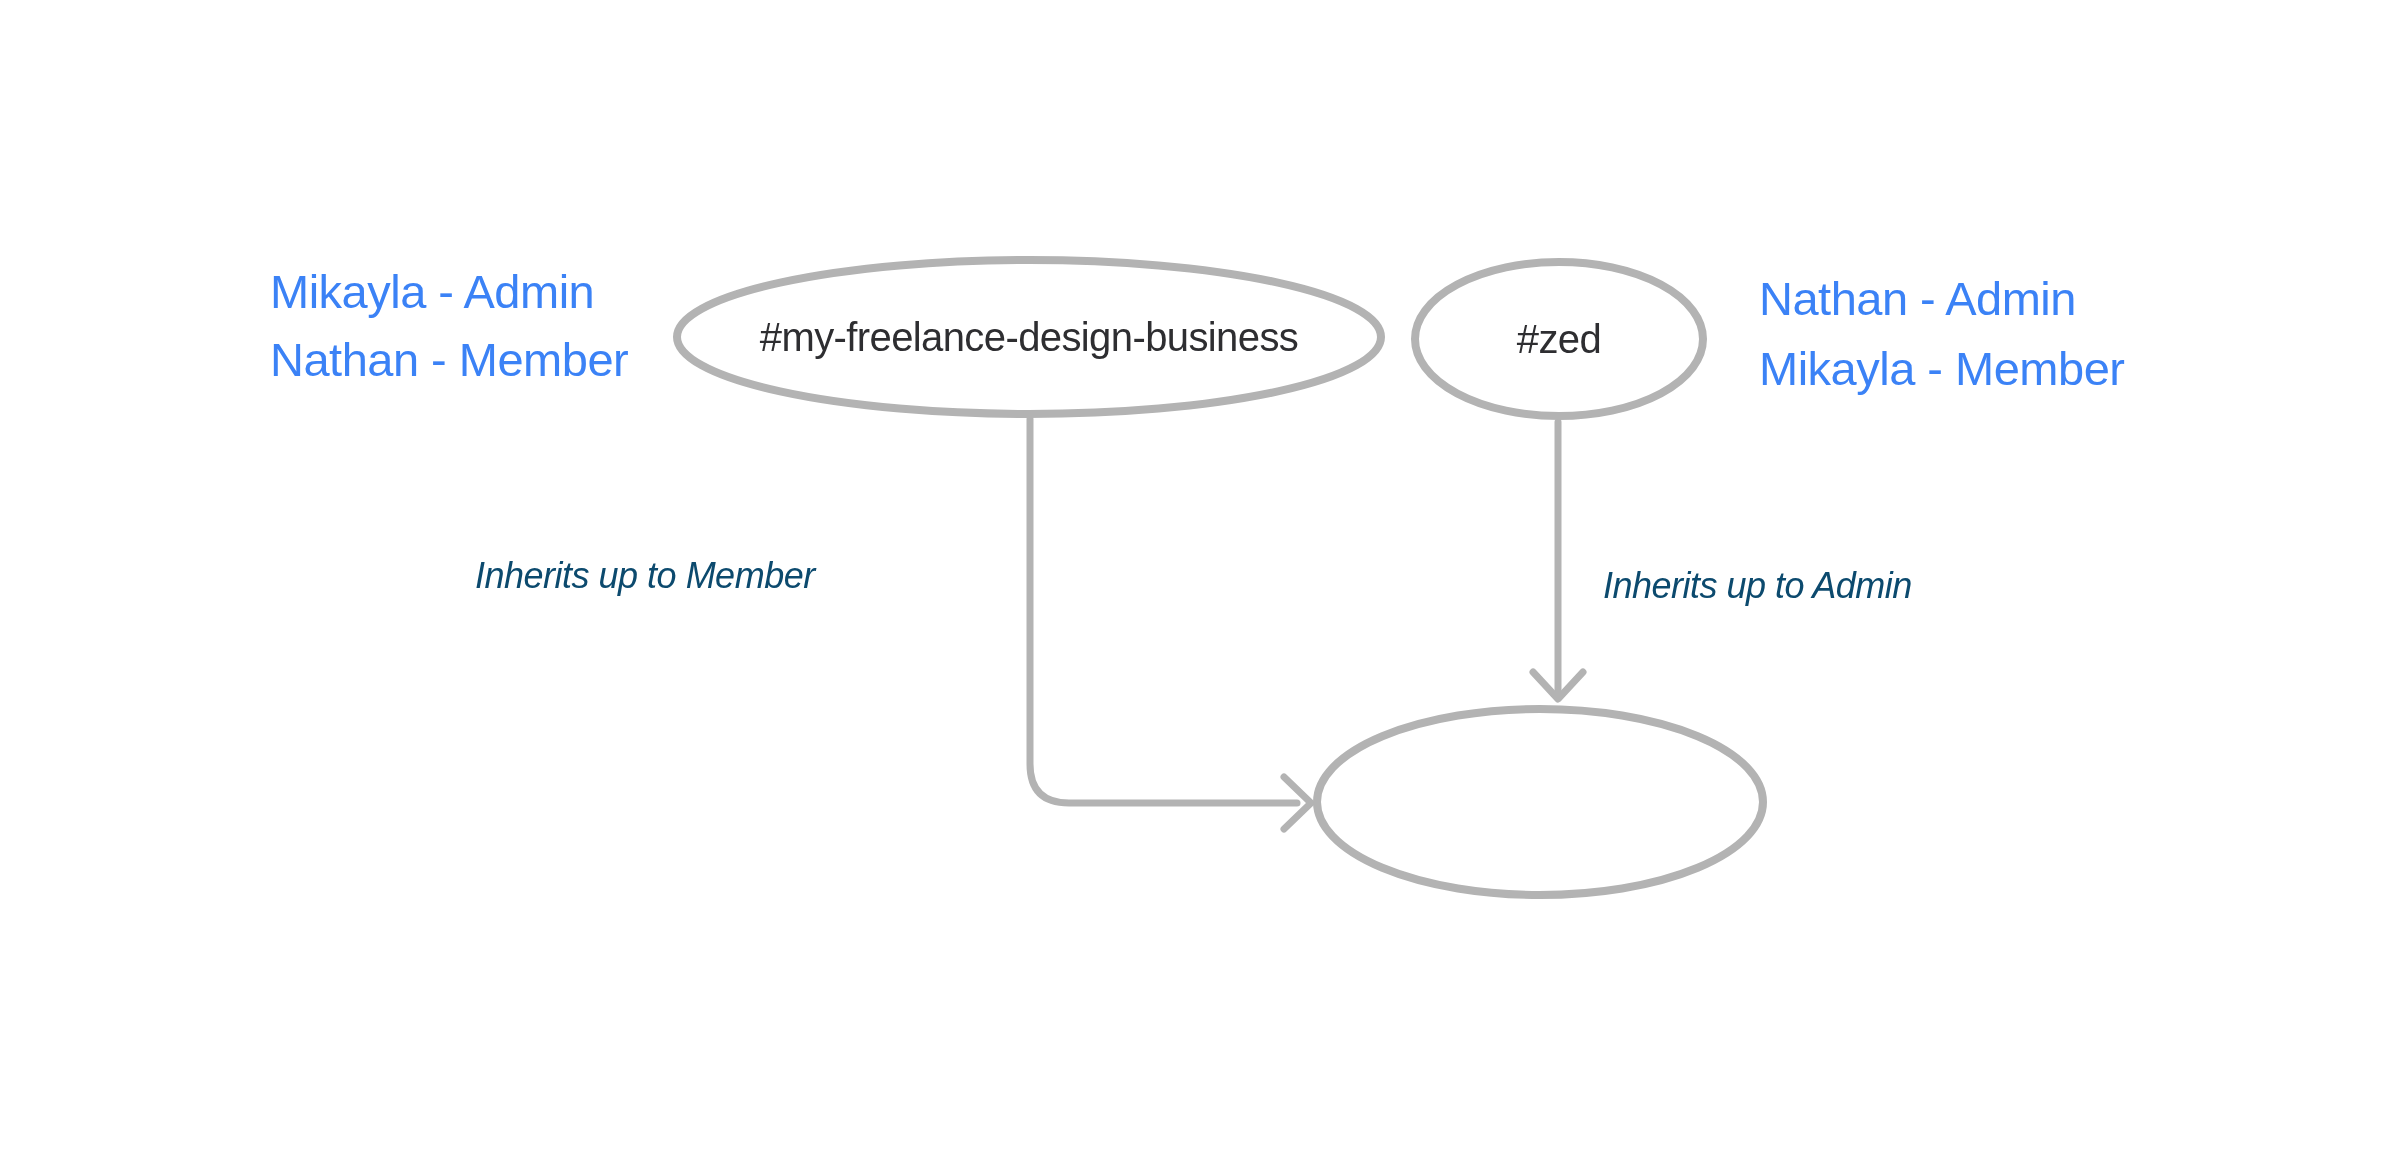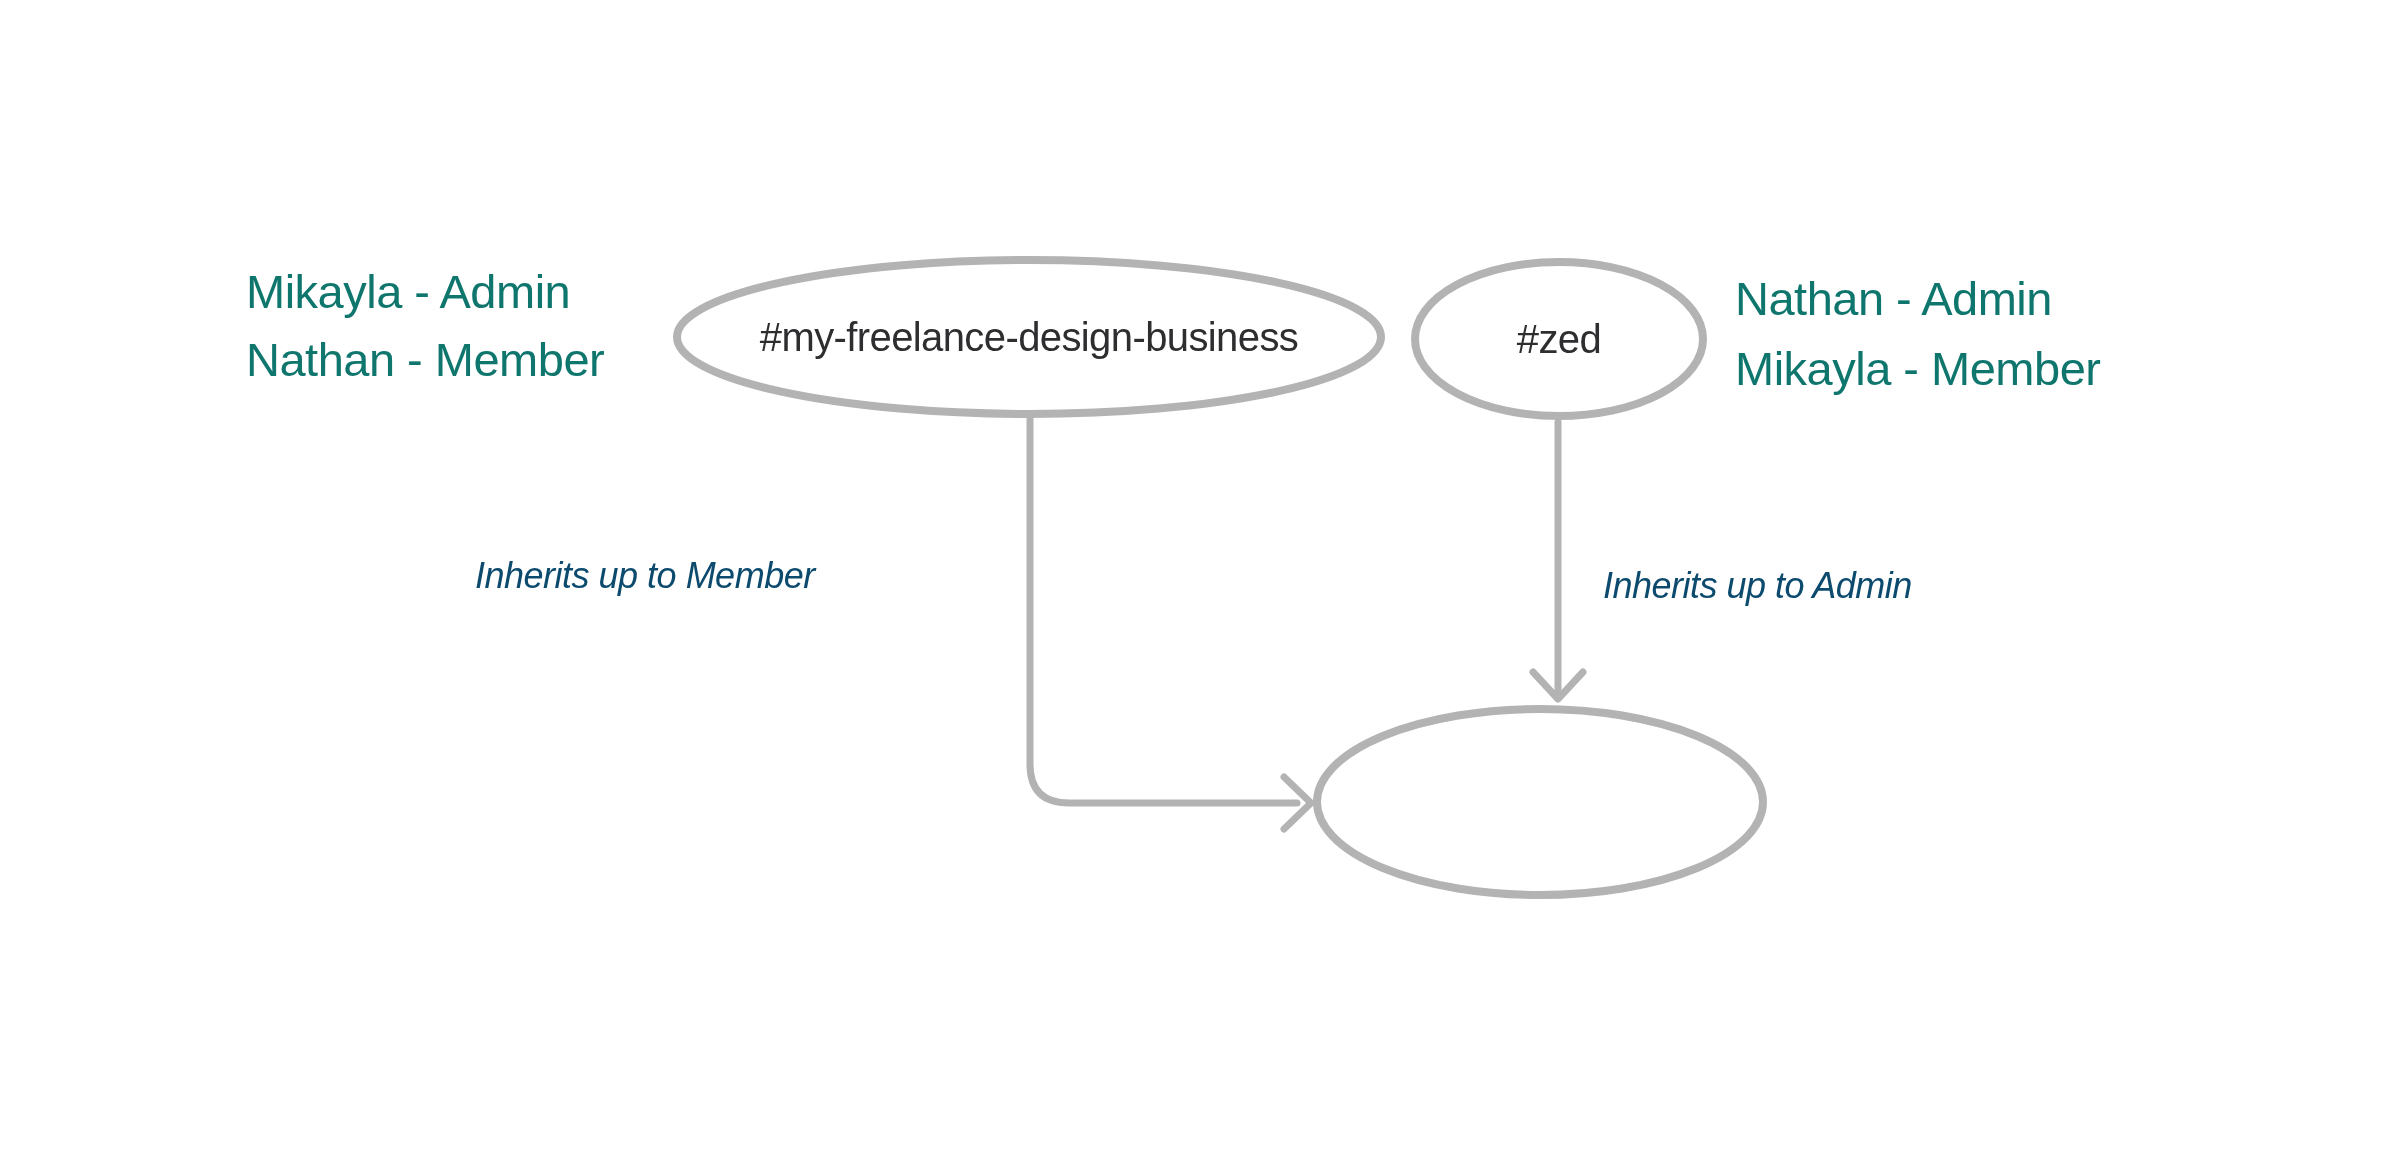--- a/index.html
+++ b/index.html
@@ -27,22 +27,23 @@
     stroke: #b3b3b3;
     stroke-width: 7;
     stroke-linecap: round;
     stroke-linejoin: round;
   }
   .role-text {
     position: absolute;
     font-size: 47px;
     line-height: 68px;
     letter-spacing: -0.5px;
-    color: #0f766e;
+    color: #3b82f6;
     white-space: nowrap;
+    margin-left: 24px;
   }
   .role-line { white-space: nowrap; }
   .edge-label {
     position: absolute;
     font-size: 36px;
     line-height: 68px;
     letter-spacing: -0.5px;
     color: #0c4a6e;
     white-space: nowrap;
     font-style: italic;

